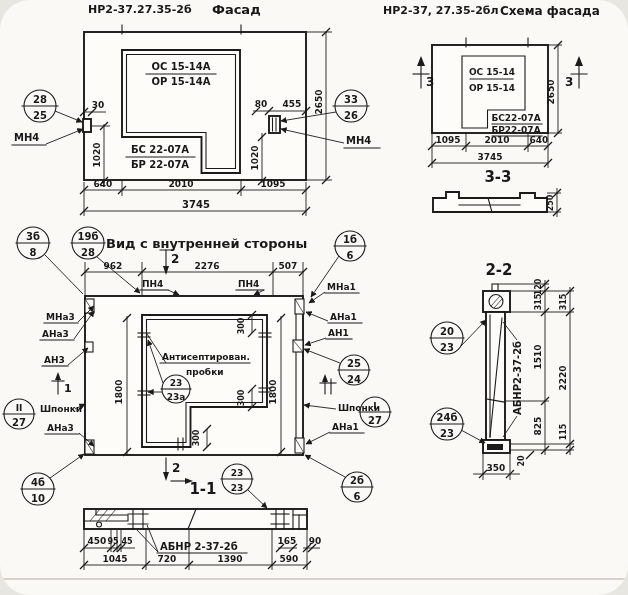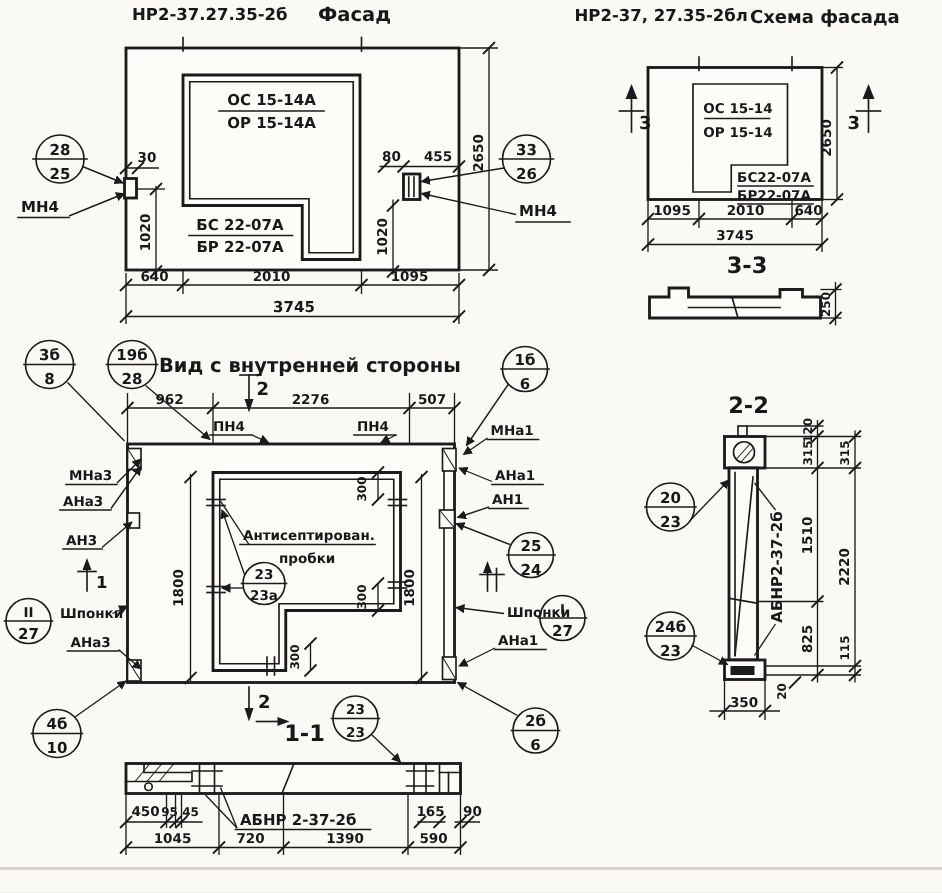--- a/index.html
+++ b/index.html
@@ -1,17 +1,17 @@
 <!DOCTYPE html>
 <html><head>
 <meta charset="utf-8">
 <style>
   html,body{margin:0;padding:0;background:#e8e6e0;}
   .stage{position:relative;width:628px;height:595px;background:#faf9f5;overflow:hidden;
-         font-family:"DejaVu Sans",sans-serif;}
+         font-family:"DejaVu Sans",sans-serif;border-radius:30px;}
   svg{position:absolute;left:0;top:0;}
   svg text{font-family:"DejaVu Sans",sans-serif;font-weight:bold;fill:#181818;}
   .t8{font-size:8px}.t9{font-size:9px}.t10{font-size:10px}.t11{font-size:11px}
   .t12{font-size:12px}.t13{font-size:13px}.t15{font-size:15px}
   .mid{text-anchor:middle}
   .s2{stroke:#1b1b1b;stroke-width:1.9;fill:none;stroke-linecap:square}
   .s2f{stroke:#1b1b1b;stroke-width:1.9;fill:#fdfcf9;stroke-linecap:square}
   .s1{stroke:#1b1b1b;stroke-width:1.1;fill:none;stroke-linecap:square}
   .s1f{stroke:#1b1b1b;stroke-width:1.1;fill:#fdfcf9}
   .sd{stroke:#1b1b1b;stroke-width:0.9;fill:none}

